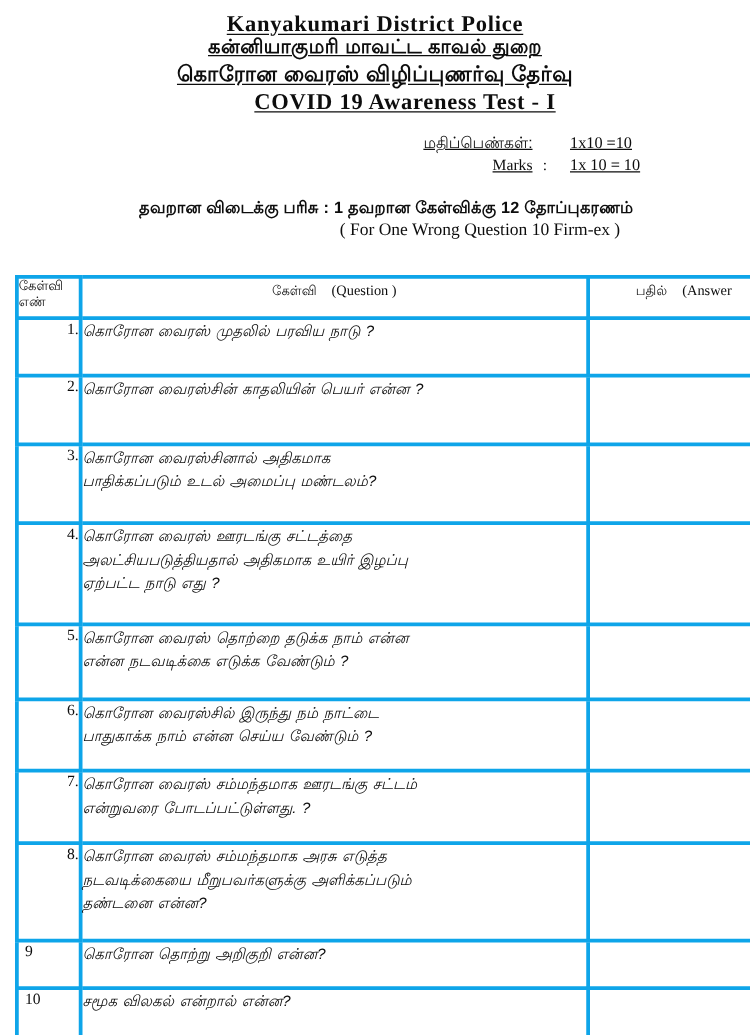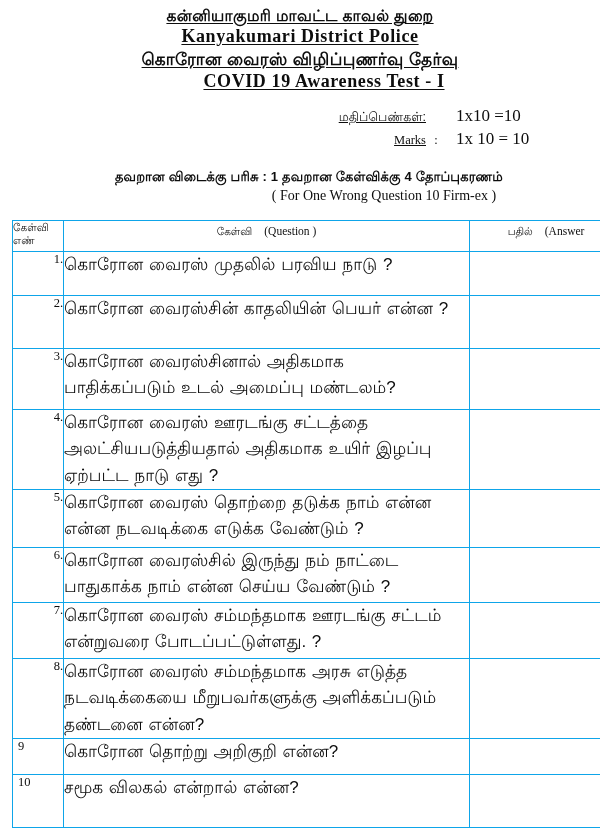--- a/index.html
+++ b/index.html
@@ -83,23 +83,24 @@
   .marks-label.tamil {
     font-family: "Liberation Sans", "DejaVu Sans", sans-serif;
     font-size: 12.5px;
   }
   .marks-colon {
     width: 20px;
     text-align: center;
     font-size: 12.5px;
   }
   .marks-value {
-    font-size: 17px;
+    font-size: 13px;
     padding-left: 10px;
     width: 92px;
+    text-decoration: underline;
   }
 
   
   .penalty-block {
     margin-top: 18px;
     text-align: center;
     padding-left: 18px;
   }
   .penalty-tamil {
     font-family: "Liberation Sans", "DejaVu Sans", sans-serif;
@@ -123,21 +124,21 @@
     top: 220px;
     width: 610px;           
   }
   table.qtable {
     border-collapse: collapse;
     table-layout: fixed;
     width: 610px;
     border: 1.4px solid #1a1a1a;
   }
   table.qtable td, table.qtable th {
-    border: 1px solid #0ea5e9;
+    border: 3px solid #0ea5e9;
     vertical-align: top;
     padding: 0;
   }
   col.c-no    { width: 51px; }
   col.c-q     { width: 406px; }
   col.c-a     { width: 153px; }
 
   
   th.h-no, th.h-q, th.h-a {
     font-weight: 400;
@@ -170,63 +171,64 @@
     text-align: left;
     padding-left: 5px;
   }
   td.cell-q {
     padding: 5px 6px 6px 8px;
   }
   td.cell-a { padding: 0; }
 
   .qtext {
     font-family: "Liberation Sans", "DejaVu Sans", sans-serif;
-    font-size: 17px;
+    font-size: 12px;
     line-height: 1.55;
     white-space: pre-line;
     word-spacing: 1px;
+    font-style: italic;
   }
 
   
   tr.r1  td { height: 43px; }
   tr.r2  td { height: 52px; }
   tr.r3  td { height: 60px; }
   tr.r4  td { height: 78px; }
   tr.r5  td { height: 57px; }
   tr.r6  td { height: 54px; }
   tr.r7  td { height: 55px; }
   tr.r8  td { height: 75px; }
   tr.r9  td { height: 35px; }
   tr.r10 td { height: 52px; }
 </style>
 </head>
 <body>
 
 <div class="doc-header">
+  <div class="title-line title-en-1">Kanyakumari  District  Police</div>
   <div class="title-line title-tamil-1">கன்னியாகுமரி மாவட்ட காவல் துறை</div>
-  <div class="title-line title-en-1">Kanyakumari  District  Police</div>
   <div class="title-line title-tamil-2">கொரோன வைரஸ் விழிப்புணர்வு தேர்வு</div>
   <div class="title-line title-en-2">COVID  19  Awareness   Test - I</div>
 </div>
 
 <div class="marks-block">
   <div class="marks-row">
     <span class="marks-label tamil">மதிப்பெண்கள்:</span>
     <span class="marks-colon"></span>
     <span class="marks-value">1x10 =10</span>
   </div>
   <div class="marks-row">
     <span class="marks-label">Marks</span>
     <span class="marks-colon">:</span>
     <span class="marks-value">1x 10 = 10</span>
   </div>
 </div>
 
 <div class="penalty-block">
-  <div class="penalty-tamil">தவறான விடைக்கு பரிசு : 1 தவறான கேள்விக்கு 4 தோப்புகரணம்</div>
+  <div class="penalty-tamil">தவறான விடைக்கு பரிசு : 1 தவறான கேள்விக்கு 12 தோப்புகரணம்</div>
   <div class="penalty-en">( For  One Wrong Question 10 Firm-ex )</div>
 </div>
 
 <div class="qtable-wrap">
   <table class="qtable">
     <colgroup>
       <col class="c-no">
         <col class="c-q">
         <col class="c-a">
     </colgroup>

